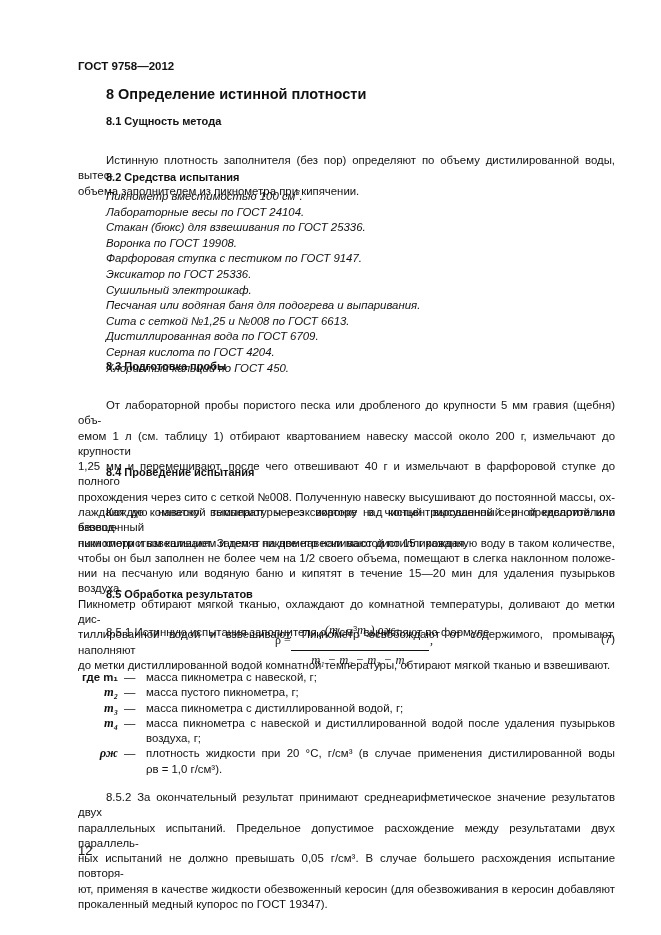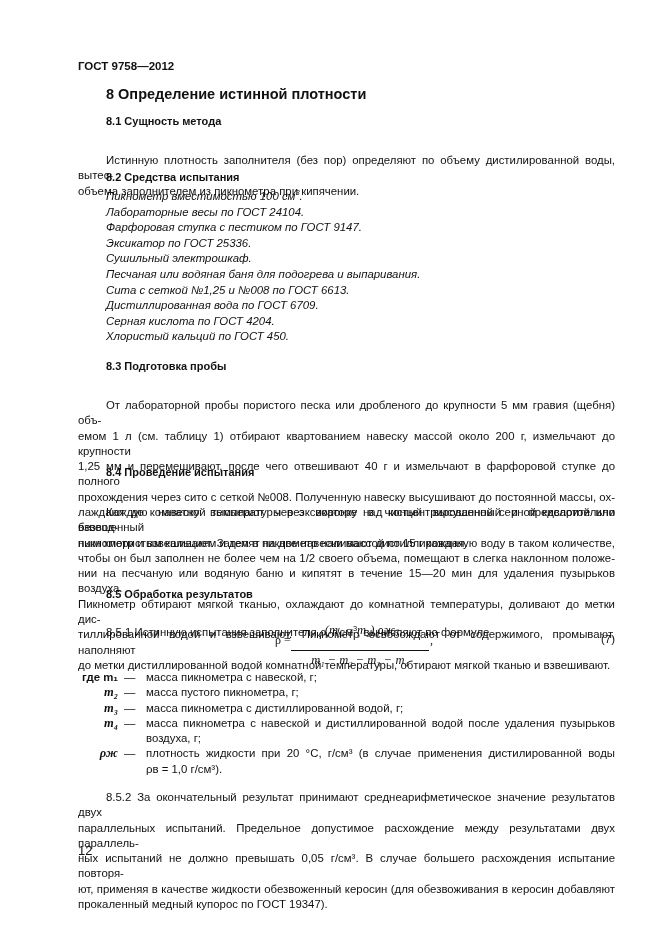--- a/index.html
+++ b/index.html
@@ -38,20 +38,22 @@
   <div class="h2" style="top:115px">8.1 Сущность метода</div>
   <div class="p" style="top:133px">
     <div class="ind j">Истинную плотность заполнителя (без пор) определяют по объему дистилированной воды, вытес-</div>
     <div>объема заполнителем из пикнометра при кипячении.</div>
   </div>
 
   <div class="h2" style="top:171px">8.2 Средства испытания</div>
   <div class="list" style="top:189px">
     <div><span>Пикнометр вместимостью 100 см</span><sup>3</sup><span>.</span></div>
     <div>Лабораторные весы по ГОСТ 24104.</div>
+    <div>Стакан (бюкс) для взвешивания по ГОСТ 25336.</div>
+    <div>Воронка по ГОСТ 19908.</div>
     <div>Фарфоровая ступка с пестиком по ГОСТ 9147.</div>
     <div>Эксикатор по ГОСТ 25336.</div>
     <div>Сушильный электрошкаф.</div>
     <div>Песчаная или водяная баня для подогрева и выпаривания.</div>
     <div>Сита с сеткой №1,25 и №008 по ГОСТ 6613.</div>
     <div>Дистиллированная вода по ГОСТ 6709.</div>
     <div>Серная кислота по ГОСТ 4204.</div>
     <div>Хлористый кальций по ГОСТ 450.</div>
   </div>
 

